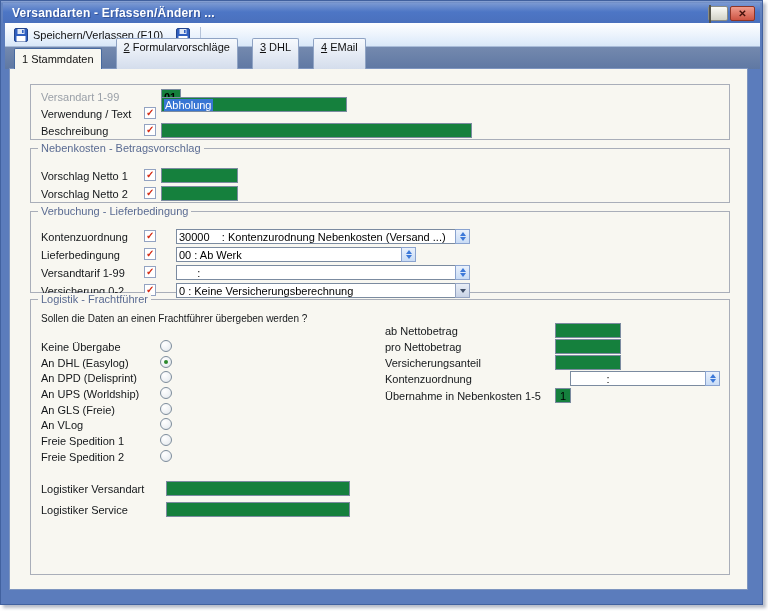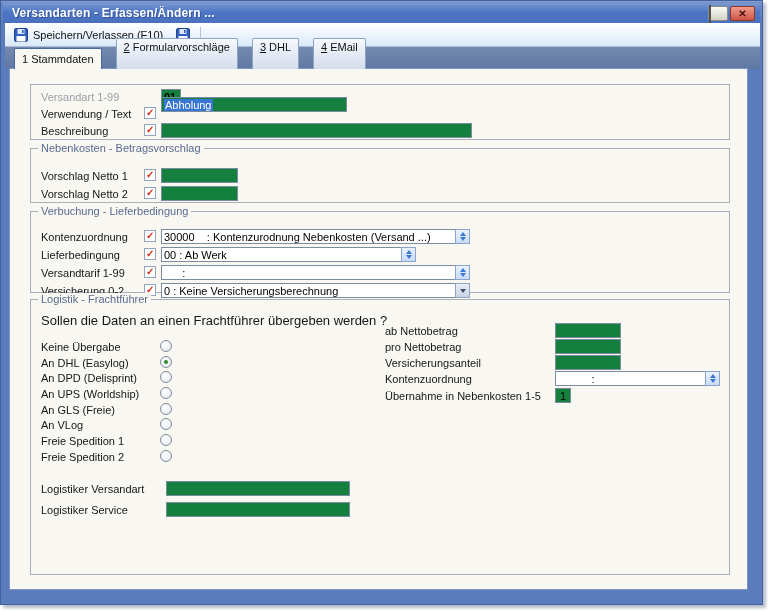--- a/index.html
+++ b/index.html
@@ -37,35 +37,35 @@
   .hk:empty { display:none; margin:0; }
 
   .page { position:absolute; left:8px; top:67px; width:739px; height:522px;
     background:#f8f7f1; border:1px solid #7e95bf; z-index:2; }
 
   .grp { position:absolute; border:1px solid #a9aeb9; }
   .grp-title { position:absolute; top:-7px; left:7px; background:#f8f7f1; padding:0 3px; font-size:11px; color:#5a6b92; white-space:pre; }
 
   .lbl { position:absolute; font-size:11px; color:#14171a; white-space:pre; }
   .lbl.dis { color:#9aa0a8; }
-  .q { position:absolute; font-size:13px; color:#14171a; white-space:pre; }
+  .q { position:absolute; font-size:10px; color:#14171a; white-space:pre; }
 
   .fld { position:absolute; background:#15803d; border:1px solid #7b8ba0; font-size:11px;
     padding:1px 2px; white-space:pre; overflow:hidden; height:15px; }
   .fld.b { font-weight:bold; }
   .sel { background:#3876d4; color:#fff; padding:0 1px; }
 
   .chk { position:absolute; width:12px; height:12px; background:#fff; border:1px solid #93a3c2; }
   .chk::before { content:""; position:absolute; right:0; top:0; border-style:solid;
     border-width:0 4px 4px 0; border-color:#cdd8ec transparent transparent #cdd8ec; }
   .chk::after { content:"✓"; color:#d42a12; font-size:10px; font-weight:bold; position:absolute; left:1px; top:-1px; }
 
   .combo { position:absolute; height:15px; display:flex; }
   .cval { flex:1; background:#fff; border:1px solid #7b8ba0; border-right:none; font-size:11px;
-    padding:1px 2px; white-space:pre; overflow:hidden; }
+    padding:1px 2px; white-space:pre; overflow:hidden;margin-left:15px; }
   .spin { width:15px; height:15px; border:1px solid #8aa3cf; background:linear-gradient(#eaf1fc,#c9dcf5);
     display:flex; flex-direction:column; align-items:center; justify-content:center; gap:1px; }
   .spin .up { width:0; height:0; border-left:3px solid transparent; border-right:3px solid transparent; border-bottom:4px solid #3c78d8; }
   .spin .dn { width:0; height:0; border-left:3px solid transparent; border-right:3px solid transparent; border-top:4px solid #3c78d8; }
   .drop { width:15px; height:15px; border:1px solid #93a3c2; background:linear-gradient(#e9eef7,#c8d3e6);
     display:flex; align-items:center; justify-content:center; }
   .drop i { width:0; height:0; border-left:3px solid transparent; border-right:3px solid transparent; border-top:4px solid #3f4e68; }
 
   .radio { position:absolute; width:12px; height:12px; border-radius:50%; border:1px solid #7e8d9c;
     background:radial-gradient(circle at 35% 30%,#ffffff 0%,#eef1f4 60%,#d7dde3 100%); }

